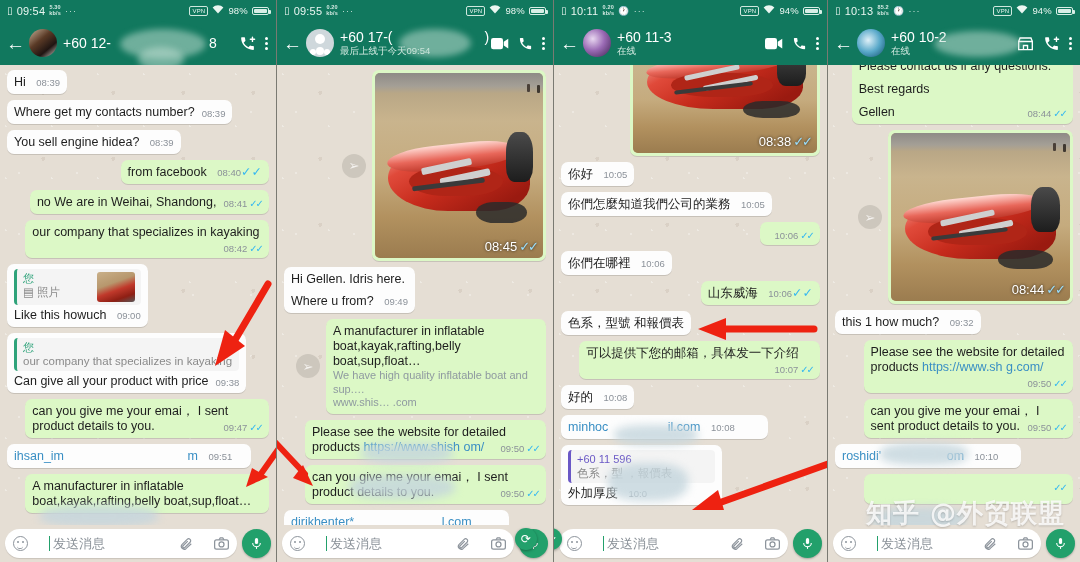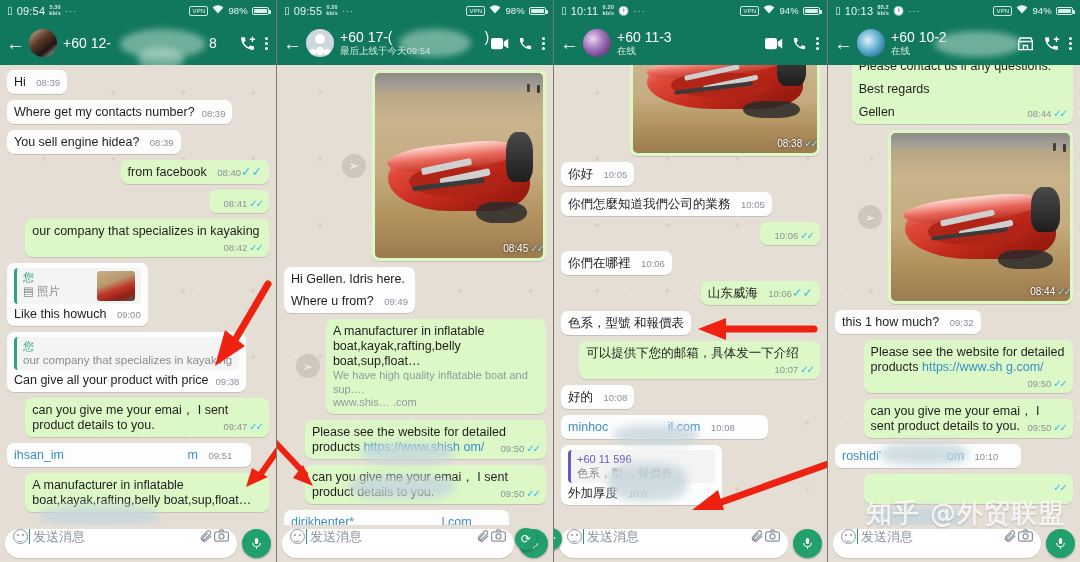--- a/index.html
+++ b/index.html
@@ -132,34 +132,34 @@
                  background:#b02517; border-radius:40%/50%; }
   .boat .seat  { position:absolute; left:24%; top:36%; width:34%; height:7%;
                  background:#cfcfcf; transform: rotate(-12deg); border-radius:2px;
                  box-shadow: 16px 14px 0 #cfcfcf; }
   .boat .oar   { position:absolute; left:18%; top:56%; width:48%; height:5%;
                  background:#3a3a3a; border-radius:3px; transform: rotate(-7deg); }
   .boat .motor { position:absolute; right:2%; top:4%; width:18%; height:52%;
                  background: linear-gradient(#4a4a4a,#1d1d1d); border-radius: 40% 40% 30% 30%; }
   .boat .dark  { position:absolute; right:6%; bottom:2%; width:34%; height:22%;
                  background:#2a2a2a; border-radius:50%/70%; opacity:.85; }
-  .photo-meta { position: absolute; right: 0; bottom: 4px; color: #fff;
-                font-size: 10px; text-shadow: 0 0 3px rgba(0,0,0,.8); margin-left: 13px; }
+  .photo-meta { position: absolute; right: 6px; bottom: 4px; color: #fff;
+                font-size: 13px; text-shadow: 0 0 3px rgba(0,0,0,.8); margin-left: 13px; }
   .photo-meta .tick { color: #9be0ff; letter-spacing: -2px; margin-left: 2px; }
 
   .fwd { width: 24px; height: 24px; border-radius: 50%; background: #cdc7bd;
          display: flex; align-items: center; justify-content: center;
          color: #f4f2ef; font-size: 13px; align-self: center;
          margin-right: 6px; flex: 0 0 auto; }
 
   
   .inputbar { height: 37px; background: #e5ded4; display: flex;
               align-items: center; padding: 0 5px; gap: 5px; flex: 0 0 auto; }
   .inputbox { flex: 1 1 auto; height: 29px; background: #fff; border-radius: 16px;
-              display: flex; align-items: flex-start; padding: 0 8px; gap: 1px;
+              display: flex; align-items: center; padding: 0 8px; gap: 21px;
               box-shadow: 0 1px 1px rgba(0,0,0,.12); min-width: 0; }
   .emoji { width: 15px; height: 15px; border-radius: 50%;
            border: 1.4px solid #8d949c; position: relative; flex: 0 0 auto; }
   .emoji::before { content:""; position:absolute; left:3px; top:4px; width:2px;
                    height:2px; border-radius:50%; background:#8d949c;
                    box-shadow: 5px 0 0 #8d949c; }
   .emoji::after { content:""; position:absolute; left:3.2px; top:8px; width:6px;
                   height:3px; border-bottom:1.4px solid #8d949c; border-radius:0 0 5px 5px; }
   .ph { flex: 1 1 auto; color: #8a9198; font-size: 13px;
         border-left: 1px solid #22a06b; padding-left: 3px; line-height: 15px;
@@ -261,20 +261,21 @@
         </div>
       </div>
       <div class="row out">
         <div class="bub out">
           <span class="text">from facebook</span>
           <span class="inline-meta">08:40</span><span class="tick" style="color:#34b7f1">✓✓</span>
         </div>
       </div>
       <div class="row out">
         <div class="bub out wide">
+          <span class="text">no   We are in Weihai, Shandong,</span>
           <div class="meta"><span>08:41</span><span class="tick">✓✓</span></div>
         </div>
       </div>
       <div class="row out">
         <div class="bub out wide">
           <span class="text">our company that specializes in kayaking</span>
           <div class="meta"><span>08:42</span><span class="tick">✓✓</span></div>
         </div>
       </div>
       <div class="row">

